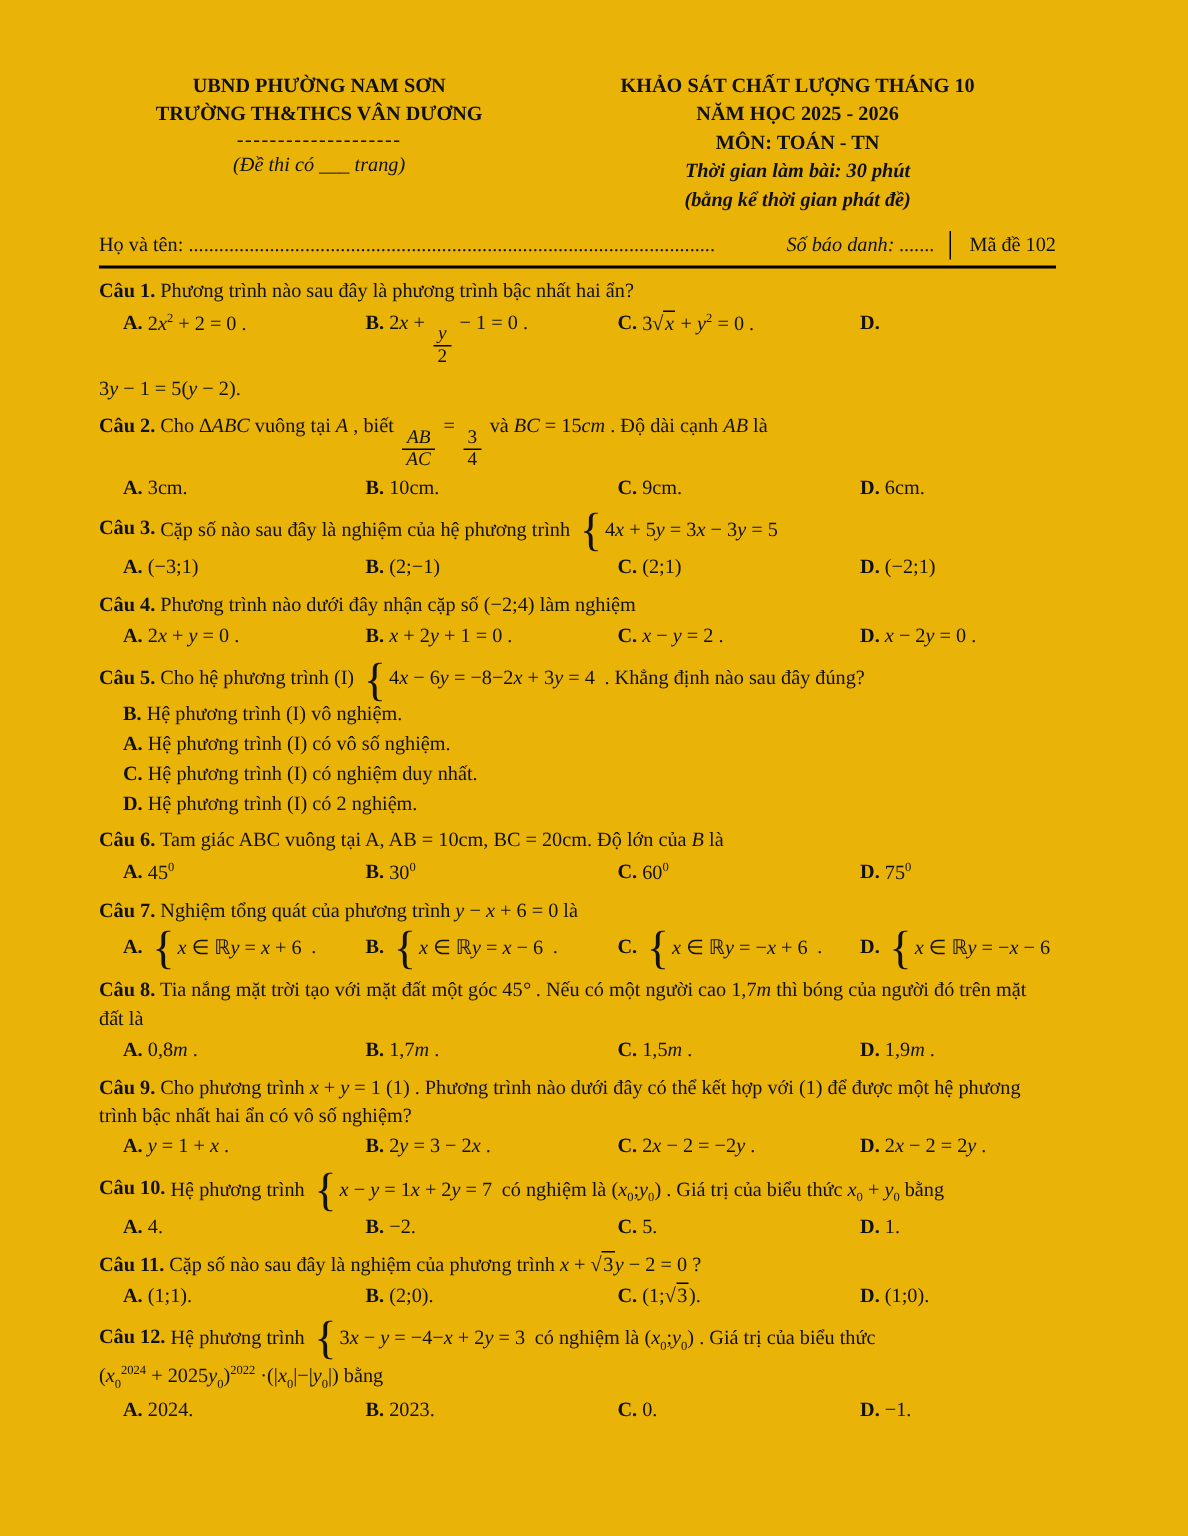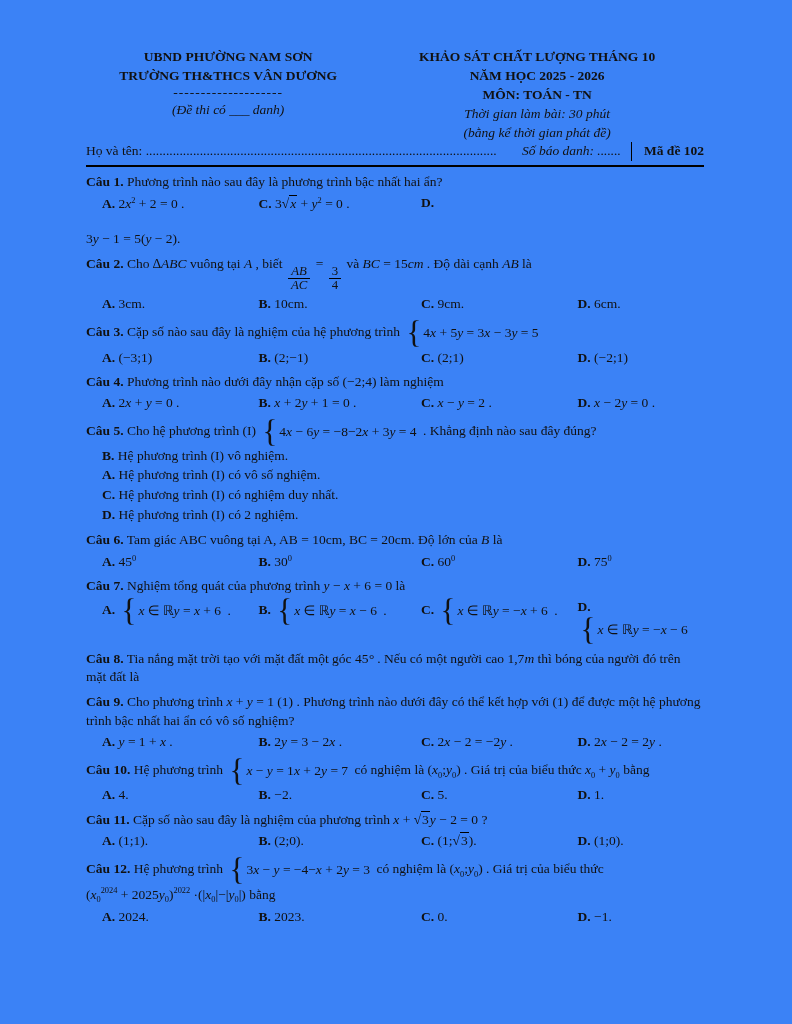--- a/index.html
+++ b/index.html
@@ -1,46 +1,46 @@
 <!DOCTYPE html>
 <html><head>
 <meta charset="utf-8">
 <style>
   html,body { margin:0; padding:0; background:#e8e8e8; }
   .page {
     width:792px; height:1024px; box-sizing:border-box;
-    margin:0 auto; background:#3b82f6; color:#111;
-    padding:48px 88px 20px 86px;
+    margin:0 auto; background:#eab308; color:#111;
+    padding:48px 88px 20px 66px;
     font-family:"Liberation Serif", serif;
     font-size:13.5px; line-height:1.4; overflow:hidden;
   }
   
   .header { display:flex; }
   .hleft { width:46%; text-align:center; }
   .hright { width:54%; text-align:center; }
   .hbold { font-weight:bold; }
   .hdash { letter-spacing:1px; line-height:1.1; }
   .hital { font-style:italic; }
-  .hbi { font-weight:normal; font-style:italic; }
+  .hbi { font-weight:bold; font-style:italic; }
   
   .inforow {
-    display:flex; align-items:flex-end; 
+    display:flex; align-items:flex-end; margin-top:12px;
     border-bottom:2px solid #000; padding-bottom:4px;
   }
   .namefield { flex:1; white-space:nowrap; overflow:hidden; }
   .sbd { margin-left:6px; white-space:nowrap;font-style:italic; }
-  .mcode { font-weight:bold; white-space:nowrap; border-left:1.6px solid #000; margin-left:10px; padding-left:12px; }
+  .mcode { font-weight:normal; white-space:nowrap; border-left:1.6px solid #000; margin-left:10px; padding-left:12px; }
   
   .questions { margin-top:6px; }
   .q { margin-top:6px; }
   .qnum { font-weight:bold; }
   .qtext2 { margin-top:2px; }
   .opts.row { display:grid; grid-template-columns:26% 27% 26% 21%; padding-left:16px; margin-top:2px; align-items:start; }
   .opts.stack .opt { padding-left:16px; margin-top:1px; }
-  .qcont { margin-top:16px; }
+  .qcont { margin-top:5px; }
   .opt b { font-weight:bold; }
   
   i { font-style:italic; }
   sup { font-size:0.62em; }
   sub { font-size:0.62em; }
   .frac { display:inline-flex; flex-direction:column; text-align:center;
           vertical-align:-0.55em; line-height:1.08; font-size:0.95em; margin:0 2px; }
   .frac .n { border-bottom:1px solid #000; padding:0 3px; }
   .frac .d { padding:0 3px; }
   .sys { display:inline-flex; align-items:center; vertical-align:middle; margin:0 3px; }
@@ -52,21 +52,21 @@
 </head>
 <body>
 
 <div class="page">
 
   <div class="header">
     <div class="hleft">
       <div class="hbold">UBND PHƯỜNG NAM SƠN</div>
       <div class="hbold">TRƯỜNG TH&amp;THCS VÂN DƯƠNG</div>
       <div class="hdash">--------------------</div>
-      <div class="hital">(Đề thi có ___ danh)</div>
+      <div class="hital">(Đề thi có ___ trang)</div>
     </div>
     <div class="hright">
       <div class="hbold">KHẢO SÁT CHẤT LƯỢNG THÁNG 10</div>
       <div class="hbold">NĂM HỌC 2025 - 2026</div>
       <div class="hbold">MÔN: TOÁN - TN</div>
       <div class="hbi">Thời gian làm bài: 30 phút</div>
       <div class="hbi">(bằng kể thời gian phát đề)</div>
     </div>
   </div>
 
@@ -74,20 +74,24 @@
     <span class="namefield"><span>Họ và tên: </span><span>........................................................................................................</span></span>
     <span class="sbd">Số báo danh: .......</span>
     <span class="mcode">Mã đề 102</span>
   </div>
 
   <div class="questions">
       <div class="q">
         <div class="qtext"><b class="qnum">Câu 1.</b> <span>Phương trình nào sau đây là phương trình bậc nhất hai ẩn?</span></div>
         <div class="opts row">
           <div class="opt"><b>A.</b> <span>2<i>x</i><sup>2</sup> + 2 = 0 .</span></div>
+          <div class="opt"><b>B.</b> <span>2<i>x</i> + <span class="frac">
+                <span class="n"><i>y</i></span>
+                <span class="d">2</span>
+              </span> − 1 = 0 .</span></div>
           <div class="opt"><b>C.</b> <span>3<span class="sqrt">√<span class="bar"><i>x</i></span></span> + <i>y</i><sup>2</sup> = 0 .</span></div>
           <div class="opt"><b>D.</b> <span></span></div>
         </div>
         <div class="qcont">3<i>y</i> − 1 = 5(<i>y</i> − 2).</div>
       </div>
       <div class="q">
         <div class="qtext"><b class="qnum">Câu 2.</b> <span>Cho ∆<i>ABC</i> vuông tại <i>A</i> , biết <span class="frac">
               <span class="n"><i>AB</i></span>
               <span class="d"><i>AC</i></span>
             </span> = <span class="frac">
@@ -177,20 +181,26 @@
                 <span class="br">{</span>
                 <span class="lines">
                   <span><i>x</i> ∈ ℝ</span>
                   <span><i>y</i> = −<i>x</i> − 6</span>
                 </span>
               </span></span></div>
         </div>
       </div>
       <div class="q">
         <div class="qtext"><b class="qnum">Câu 8.</b> <span>Tia nắng mặt trời tạo với mặt đất một góc 45<i>°</i> . Nếu có một người cao 1,7<i>m</i> thì bóng của người đó trên mặt đất là</span></div>
+        <div class="opts row">
+          <div class="opt"><b>A.</b> <span>0,8<i>m</i> .</span></div>
+          <div class="opt"><b>B.</b> <span>1,7<i>m</i> .</span></div>
+          <div class="opt"><b>C.</b> <span>1,5<i>m</i> .</span></div>
+          <div class="opt"><b>D.</b> <span>1,9<i>m</i> .</span></div>
+        </div>
       </div>
       <div class="q">
         <div class="qtext"><b class="qnum">Câu 9.</b> <span>Cho phương trình <i>x</i> + <i>y</i> = 1 (1) . Phương trình nào dưới đây có thể kết hợp với (1) để được một hệ phương trình bậc nhất hai ẩn có vô số nghiệm?</span></div>
         <div class="opts row">
           <div class="opt"><b>A.</b> <span><i>y</i> = 1 + <i>x</i> .</span></div>
           <div class="opt"><b>B.</b> <span>2<i>y</i> = 3 − 2<i>x</i> .</span></div>
           <div class="opt"><b>C.</b> <span>2<i>x</i> − 2 = −2<i>y</i> .</span></div>
           <div class="opt"><b>D.</b> <span>2<i>x</i> − 2 = 2<i>y</i> .</span></div>
         </div>
       </div>

